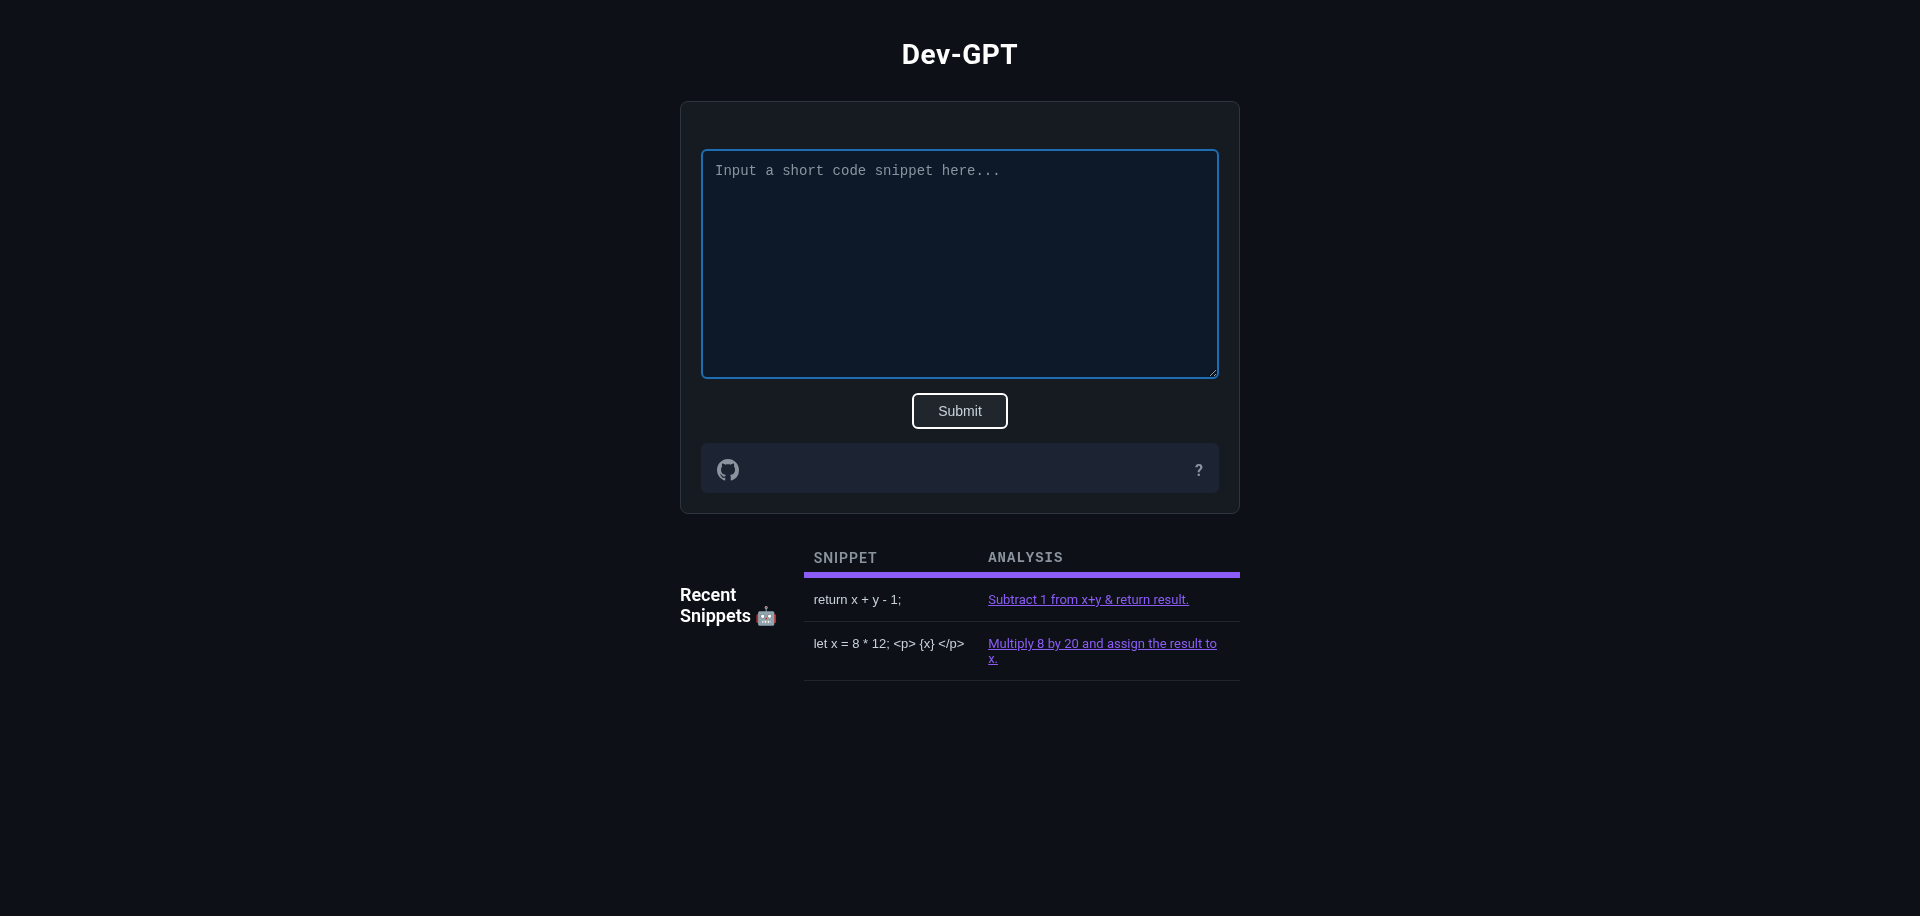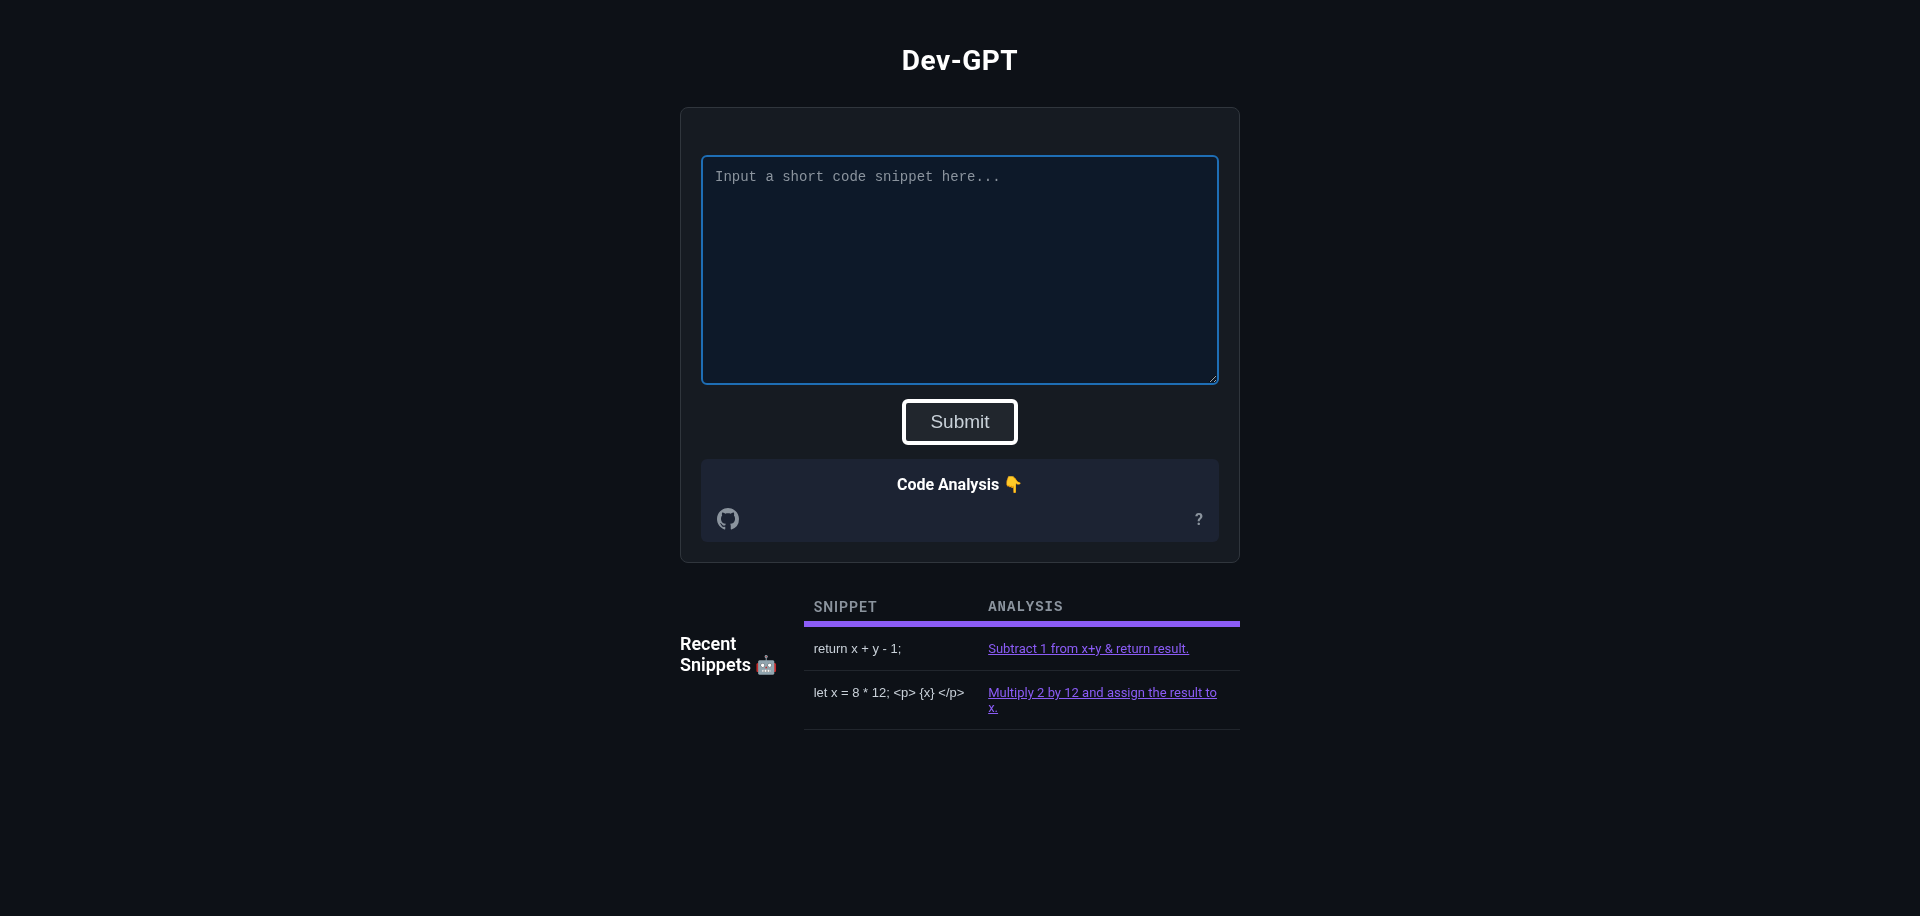--- a/index.html
+++ b/index.html
@@ -18,21 +18,21 @@
       flex-direction: column;
       align-items: center;
       padding: 20px 0 40px 0;
     }
 
     .page-title {
       font-size: 28px;
       font-weight: 700;
       color: #ffffff;
       margin-bottom: 30px;
-      margin-top: 24px;
+      margin-top: 18px;
       letter-spacing: 0.5px;
     }
 
     .main-card {
       background-color: #161b22;
       border: 1px solid #30363d;
       border-radius: 8px;
       width: 560px;
       padding: 20px;
       display: flex;
@@ -55,24 +55,24 @@
       margin-top: 27px;
     }
 
     .code-textarea::placeholder {
       color: #8b949e;
     }
 
     .submit-btn {
       align-self: center;
       background-color: #21262d;
-      border: 4px solid #ffffff;
+      border: 2px solid #ffffff;
       border-radius: 6px;
       color: #c9d1d9;
-      font-size: 19px;
+      font-size: 14px;
       padding: 8px 24px;
       cursor: pointer;
       transition: background-color 0.15s;
     }
 
     .analysis-panel {
       background-color: #1c2333;
       border-radius: 6px;
       padding: 16px 16px 12px 16px;
       display: flex;
@@ -167,24 +167,20 @@
 <body>
 
 <h1 class="page-title">Dev-GPT</h1>
 
 <div class="main-card">
   <textarea class="code-textarea" placeholder="Input a short code snippet here..." style=""></textarea>
 
   <button class="submit-btn">Submit</button>
 
   <div class="analysis-panel">
-    <div class="analysis-header">
-      <span>Code Analysis</span>
-      <span> <span>👇</span></span>
-    </div>
     <div class="analysis-footer">
       <svg class="github-icon" viewBox="0 0 16 16" xmlns="http://www.w3.org/2000/svg">
         <path d="M8 0C3.58 0 0 3.58 0 8c0 3.54 2.29 6.53 5.47 7.59.4.07.55-.17.55-.38
           0-.19-.01-.82-.01-1.49-2.01.37-2.53-.49-2.69-.94-.09-.23-.48-.94-.82-1.13
           -.28-.15-.68-.52-.01-.53.63-.01 1.08.58 1.23.82.72 1.21 1.87.87 2.33.66
           .07-.52.28-.87.51-1.07-1.78-.2-3.64-.89-3.64-3.95 0-.87.31-1.59.82-2.15
           -.08-.2-.36-1.02.08-2.12 0 0 .67-.21 2.2.82.64-.18 1.32-.27 2-.27
           .68 0 1.36.09 2 .27 1.53-1.04 2.2-.82 2.2-.82.44 1.1.16 1.92.08 2.12
           .51.56.82 1.27.82 2.15 0 3.07-1.87 3.75-3.65 3.95.29.25.54.73.54 1.48
           0 1.07-.01 1.93-.01 2.2 0 .21.15.46.55.38A8.013 8.013 0 0016 8c0-4.42-3.58-8-8-8z"></path>
@@ -207,17 +203,17 @@
         <th class="col-analysis">ANALYSIS</th>
       </tr>
     </thead>
     <tbody id="snippets-tbody">
     <tr>
           <td class="snippet-code">return x + y - 1;</td>
           <td class="snippet-analysis">Subtract 1 from x+y &amp; return result.</td>
         </tr>
         <tr>
           <td class="snippet-code">let x = 8 * 12; &lt;p&gt; {x} &lt;/p&gt;</td>
-          <td class="snippet-analysis">Multiply 2 by 12 and assign the result to x.</td>
+          <td class="snippet-analysis">Multiply 8 by 20 and assign the result to x.</td>
         </tr>
       </tbody>
   </table>
 </div>
 
 </body></html>

